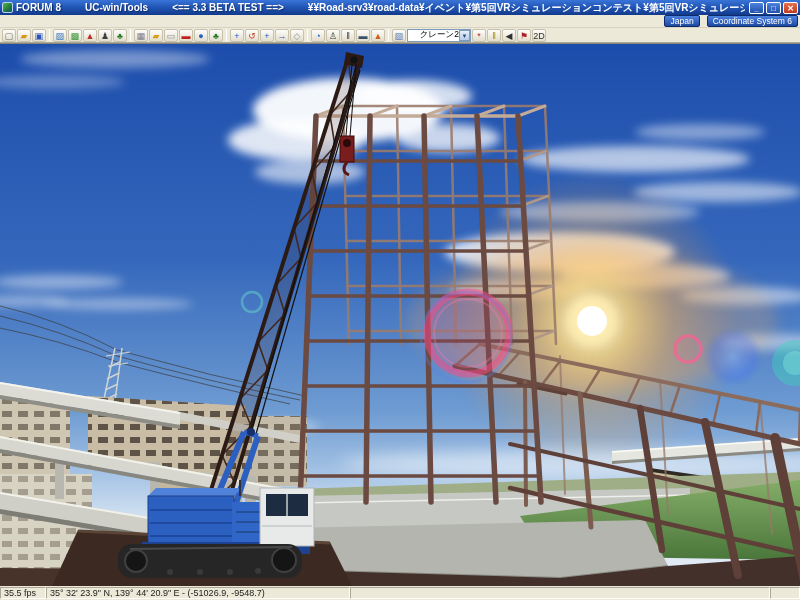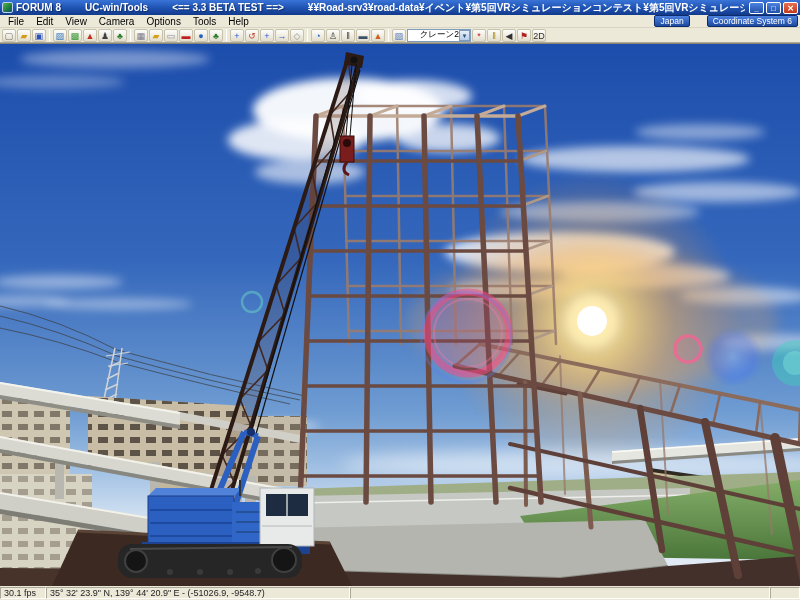--- a/index.html
+++ b/index.html
@@ -14,21 +14,21 @@
   .titleseg{margin-right:24px;flex:0 0 auto;text-shadow:1px 1px 1px #0a2a6a;}
   .titlepath{flex:1 1 auto;overflow:hidden;text-overflow:clip;}
   .winbtns{display:flex;gap:2px;flex:0 0 auto;margin-left:4px;}
   .winbtn{width:15px;height:12px;font-size:8px;line-height:11px;text-align:center;color:#fff;
     border:1px solid #fff;border-radius:2px;background:linear-gradient(180deg,#4d82e0,#2050a8);}
   .winbtn.close{background:linear-gradient(180deg,#e8704d,#c03a1d);}
   
   .menubar{height:13px;display:flex;align-items:center;background:#ece9d8;
     border-bottom:1px solid #d8d4c4;font-size:10px;color:#000;padding-left:2px;}
   .menuitem{padding:0 6px;height:13px;line-height:13px;cursor:default;}
-  .menu-right{margin-left:auto;display:flex;gap:17px;padding-right:2px;}
+  .menu-right{margin-left:auto;display:flex;gap:7px;padding-right:2px;}
   .bluebtn{background:linear-gradient(180deg,#4d82e0,#1d4aa0);color:#fff;font-size:8.5px;
     line-height:11px;height:12px;padding:0 5px;border:1px solid #0d2a6a;border-radius:2px;}
   
   .toolbar{height:15px;display:flex;align-items:center;background:#ece9d8;gap:1px;
     border-bottom:1px solid #aca899;padding:0 2px;}
   .tbtn{width:14px;height:13px;font-size:9px;line-height:12px;text-align:center;
     background:linear-gradient(180deg,#fdfdfb,#e2ddcb);border:1px solid #c8c2ac;border-radius:2px;
     overflow:hidden;flex:0 0 auto;}
   .tsep{width:1px;height:12px;background:#aca899;margin:0 2px;flex:0 0 auto;border-right:1px solid #fff;}
   .tdrop{display:flex;align-items:center;height:13px;background:#fff;border:1px solid #7f9db9;
@@ -59,21 +59,20 @@
   <span class="titleseg">&lt;== 3.3 BETA TEST ==&gt;</span>
   <span class="titlepath">¥¥Road-srv3¥road-data¥イベント¥第5回VRシミュレーションコンテスト¥第5回VRシミュレーションコンテスト本選データ¥12_首都高速道路株式会社¥大師JCT完成形-換気所-009.rd</span>
   <div class="winbtns">
     <div class="winbtn">_</div>
     <div class="winbtn">□</div>
     <div class="winbtn close">✕</div>
   </div>
 </div>
 
 <div class="menubar">
-  <span id="menu-items"><span class="menuitem">File</span><span class="menuitem">Edit</span><span class="menuitem">View</span><span class="menuitem">Camera</span><span class="menuitem">Options</span><span class="menuitem">Tools</span><span class="menuitem">Help</span></span>
   <span class="menu-right" id="menu-right">
       <span class="bluebtn">Japan</span>
       <span class="bluebtn">Coordinate System 6</span>
     </span>
 </div>
 
 <div class="toolbar" id="toolbar">
     <div class="tbtn" style="color: rgb(111, 111, 111);">▢</div>
     <div class="tbtn" style="color: rgb(212, 154, 26);">▰</div>
     <div class="tbtn" style="color: rgb(42, 82, 184);">▣</div>
@@ -405,17 +404,17 @@
     <circle cx="688" cy="305" r="13" fill="rgba(255,95,150,.12)" stroke="#ff5f95" stroke-width="3.5" opacity=".7"></circle>
     <circle cx="733" cy="313" r="30" fill="url(#blueFlareG)"></circle>
     <circle cx="795" cy="319" r="23" fill="rgba(60,215,185,.42)"></circle>
     <circle cx="795" cy="319" r="12" fill="rgba(150,255,230,.3)"></circle>
     <circle cx="252" cy="258" r="10" fill="none" stroke="rgba(120,255,200,.35)" stroke-width="2.5"></circle>
   </g>
 </svg>
 </div>
 
 <div class="statusbar">
-  <div class="scell c-fps">30.1 fps</div>
+  <div class="scell c-fps">35.5 fps</div>
   <div class="scell c-coord">35° 32' 23.9" N, 139° 44' 20.9" E  -  (-51026.9, -9548.7)</div>
   <div class="scell c-mid"></div>
   <div class="scell c-end"></div>
 </div>
 
 </body></html>

